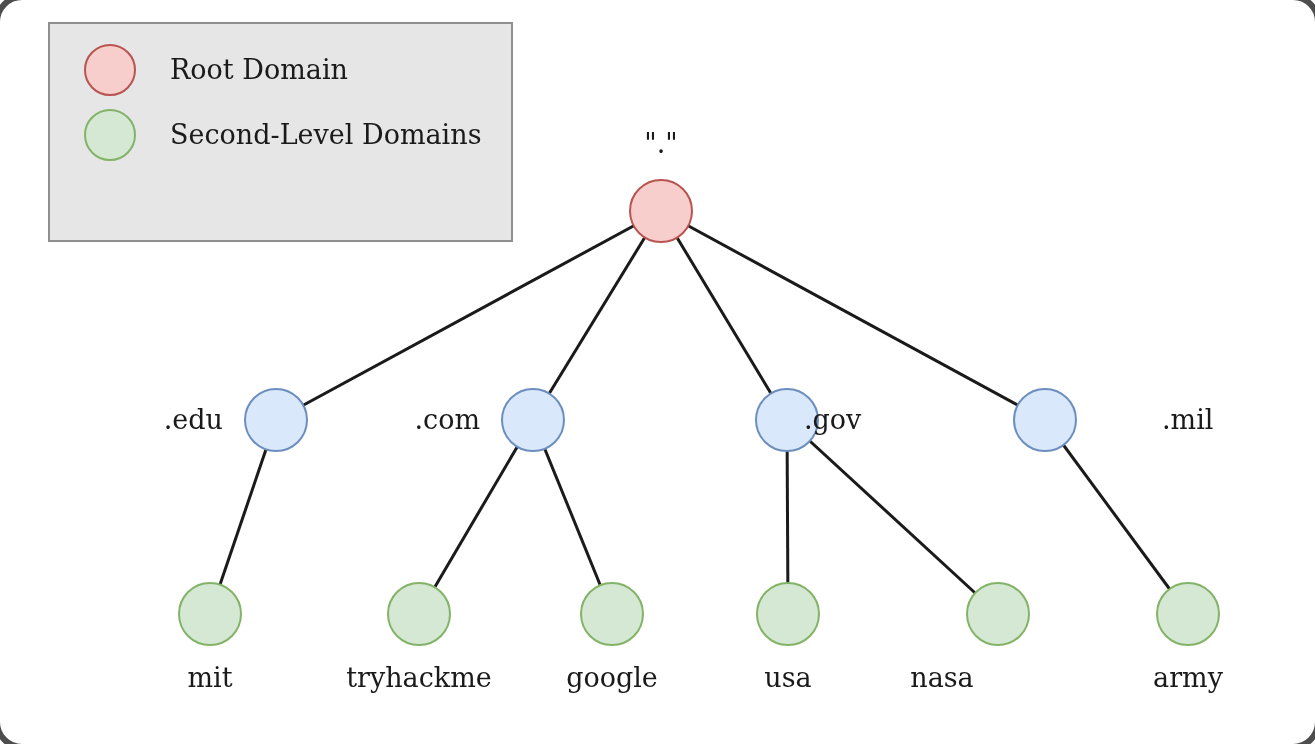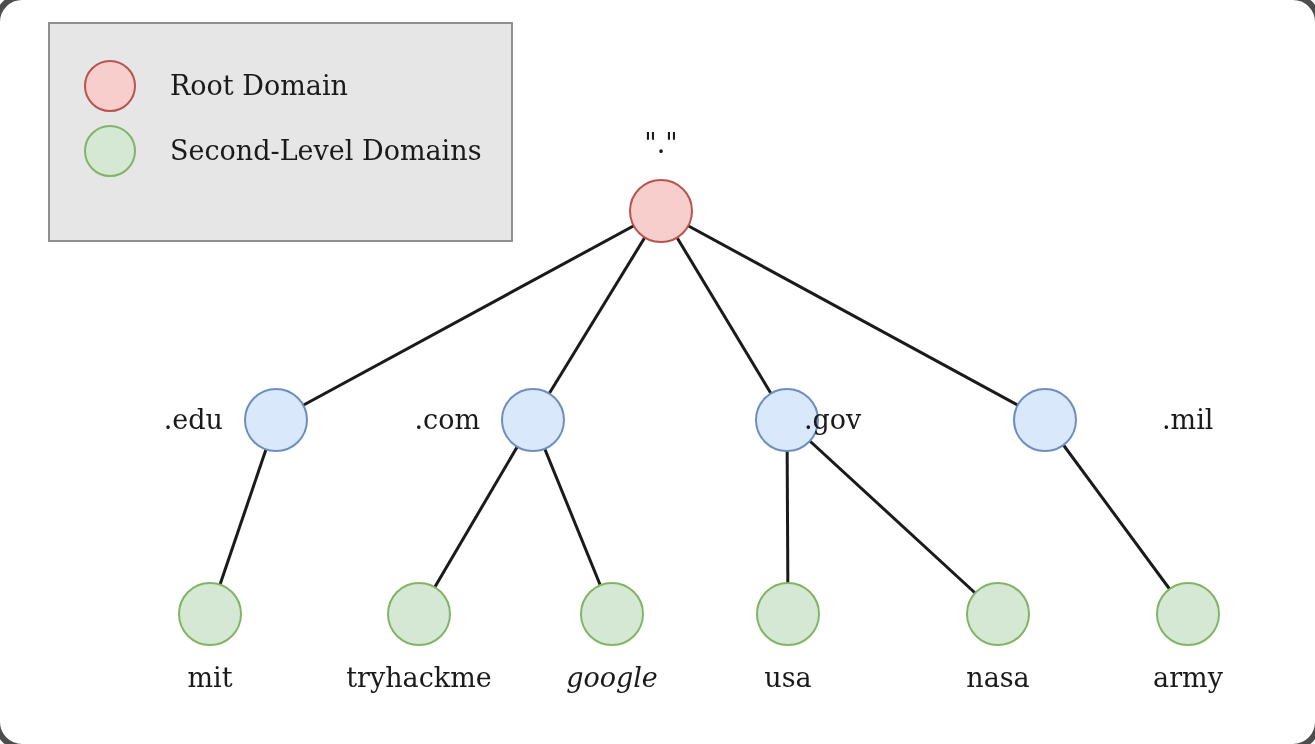--- a/index.html
+++ b/index.html
@@ -63,21 +63,21 @@
   
   .legend {
     position: absolute;
     left: 48px;
     top: 22px;
     width: 465px;
     height: 220px;
     box-sizing: border-box;
     background: var(--legend-bg, #e6e6e6);
     border: 2px solid var(--legend-border, #8f8f8f);
-    padding: 29px 0 0 34px;
+    padding: 13px 0 0 34px;
     z-index: 5;
   }
   .legend-row {
     display: flex;
     align-items: center;
     height: 65px;
   }
   .legend-swatch {
     width: 52px;
     height: 52px;
@@ -136,19 +136,19 @@
   <div class="node sld" style="left:966px;  top:582px;"></div>
   <div class="node sld" style="left:1156px; top:582px;"></div>
 
   <div class="node-label anchor-center" style="left:661px;  top:144px;">"."</div>
   <div class="node-label anchor-right" style="left:223px;  top:420px;text-align:center;">.edu</div>
   <div class="node-label anchor-right" style="left:480px;  top:420px;">.com</div>
   <div class="node-label anchor-left" style="left:804px;  top:420px;">.gov</div>
   <div class="node-label anchor-left" style="left:1162px; top:420px;">.mil</div>
   <div class="node-label anchor-center" style="left:210px;  top:678px;">mit</div>
   <div class="node-label anchor-center" style="left:419px;  top:678px;text-align:right;">tryhackme</div>
-  <div class="node-label anchor-center" style="left:612px;  top:678px;font-style:italic;">google</div>
+  <div class="node-label anchor-center" style="left:612px;  top:678px;">google</div>
   <div class="node-label anchor-center" style="left:788px;  top:678px;">usa</div>
-  <div class="node-label anchor-center" style="left:998px;  top:678px;">nasa</div>
+  <div class="node-label anchor-center" style="left:942px;  top:678px;">nasa</div>
   <div class="node-label anchor-center" style="left:1188px; top:678px;">army</div>
 
   <div class="corner-frame"></div>
 </div>
 
 </body></html>

